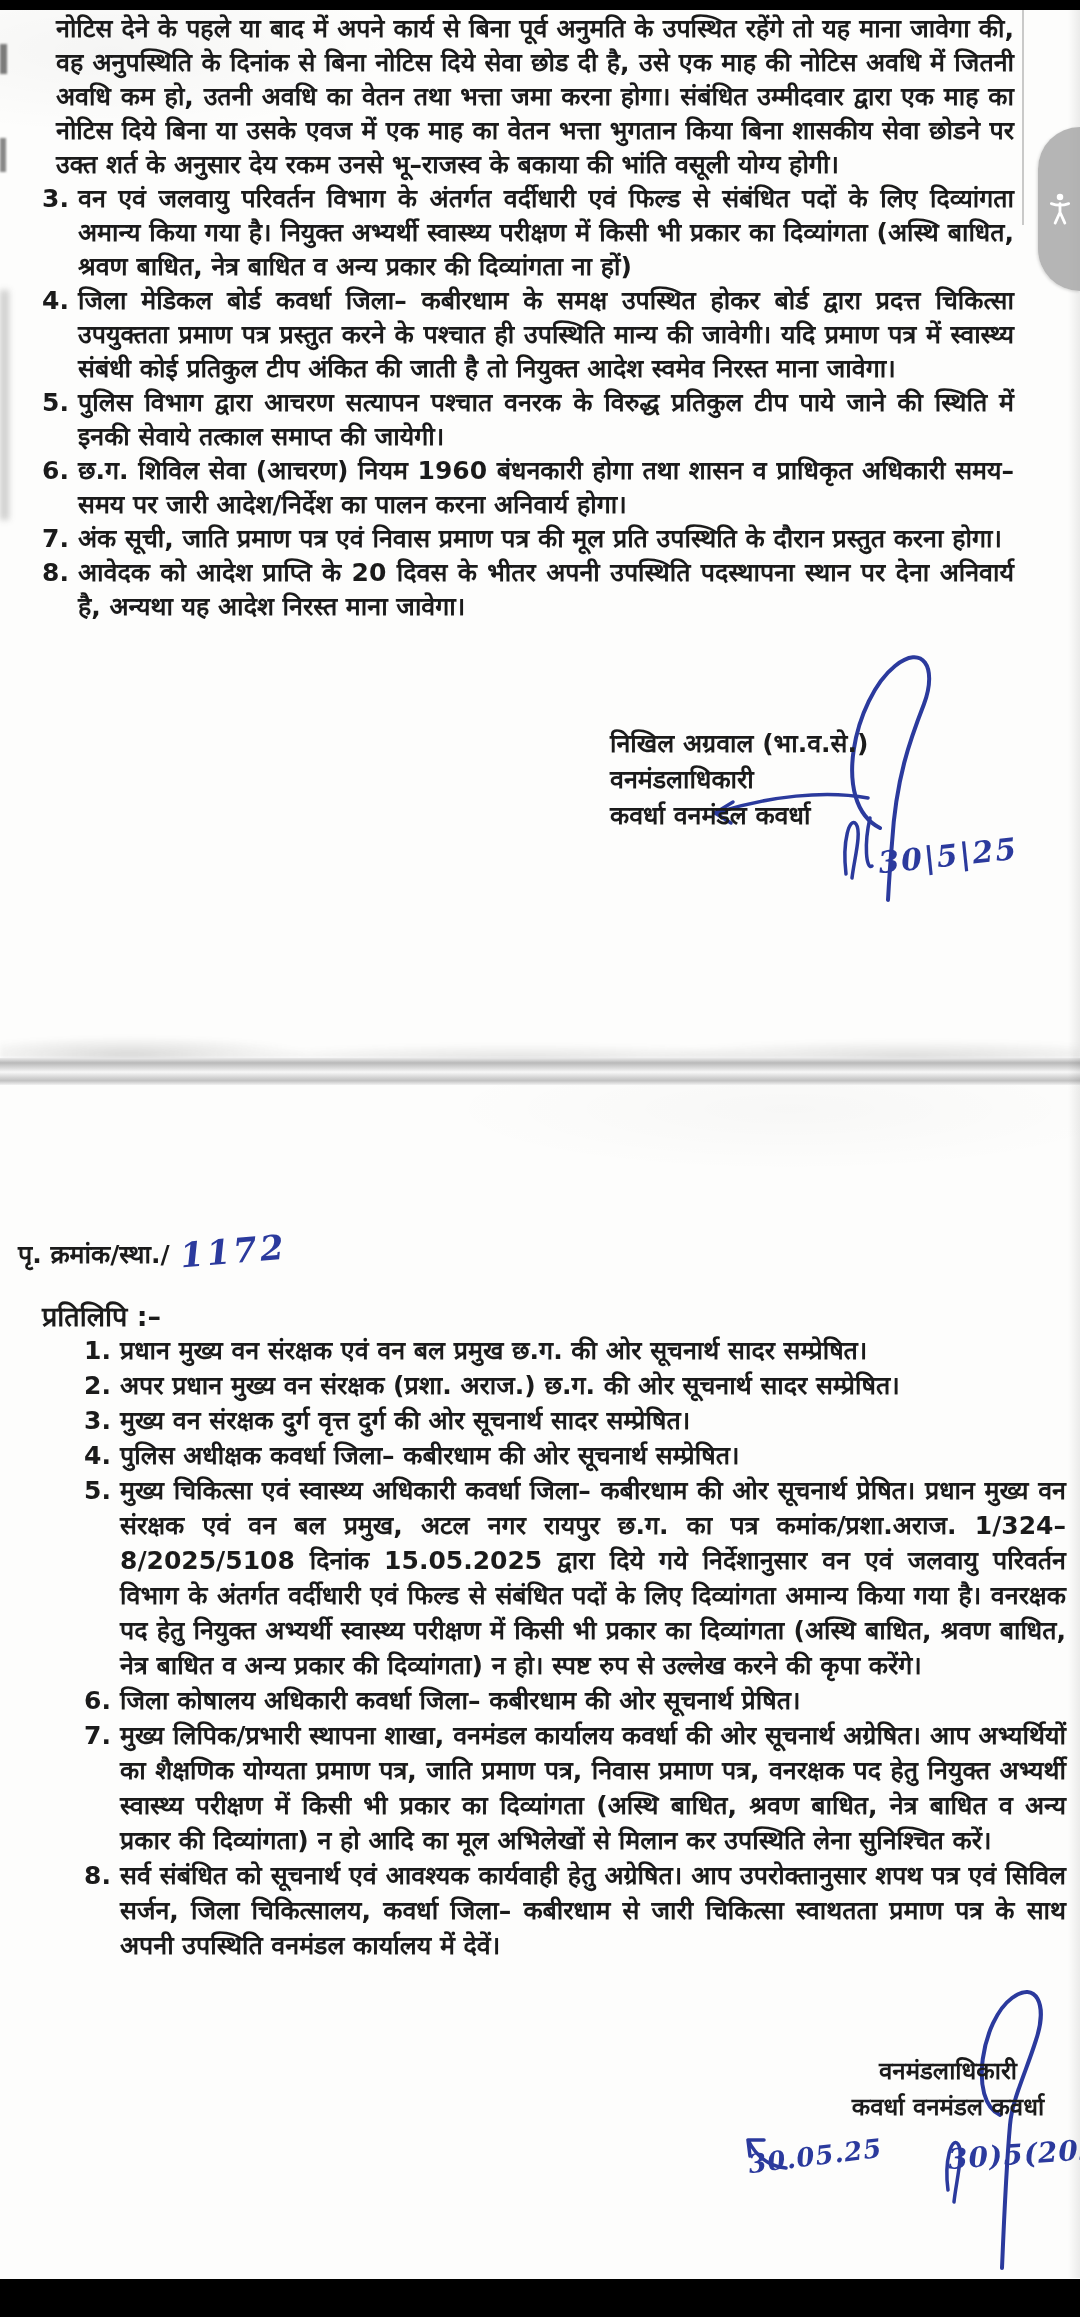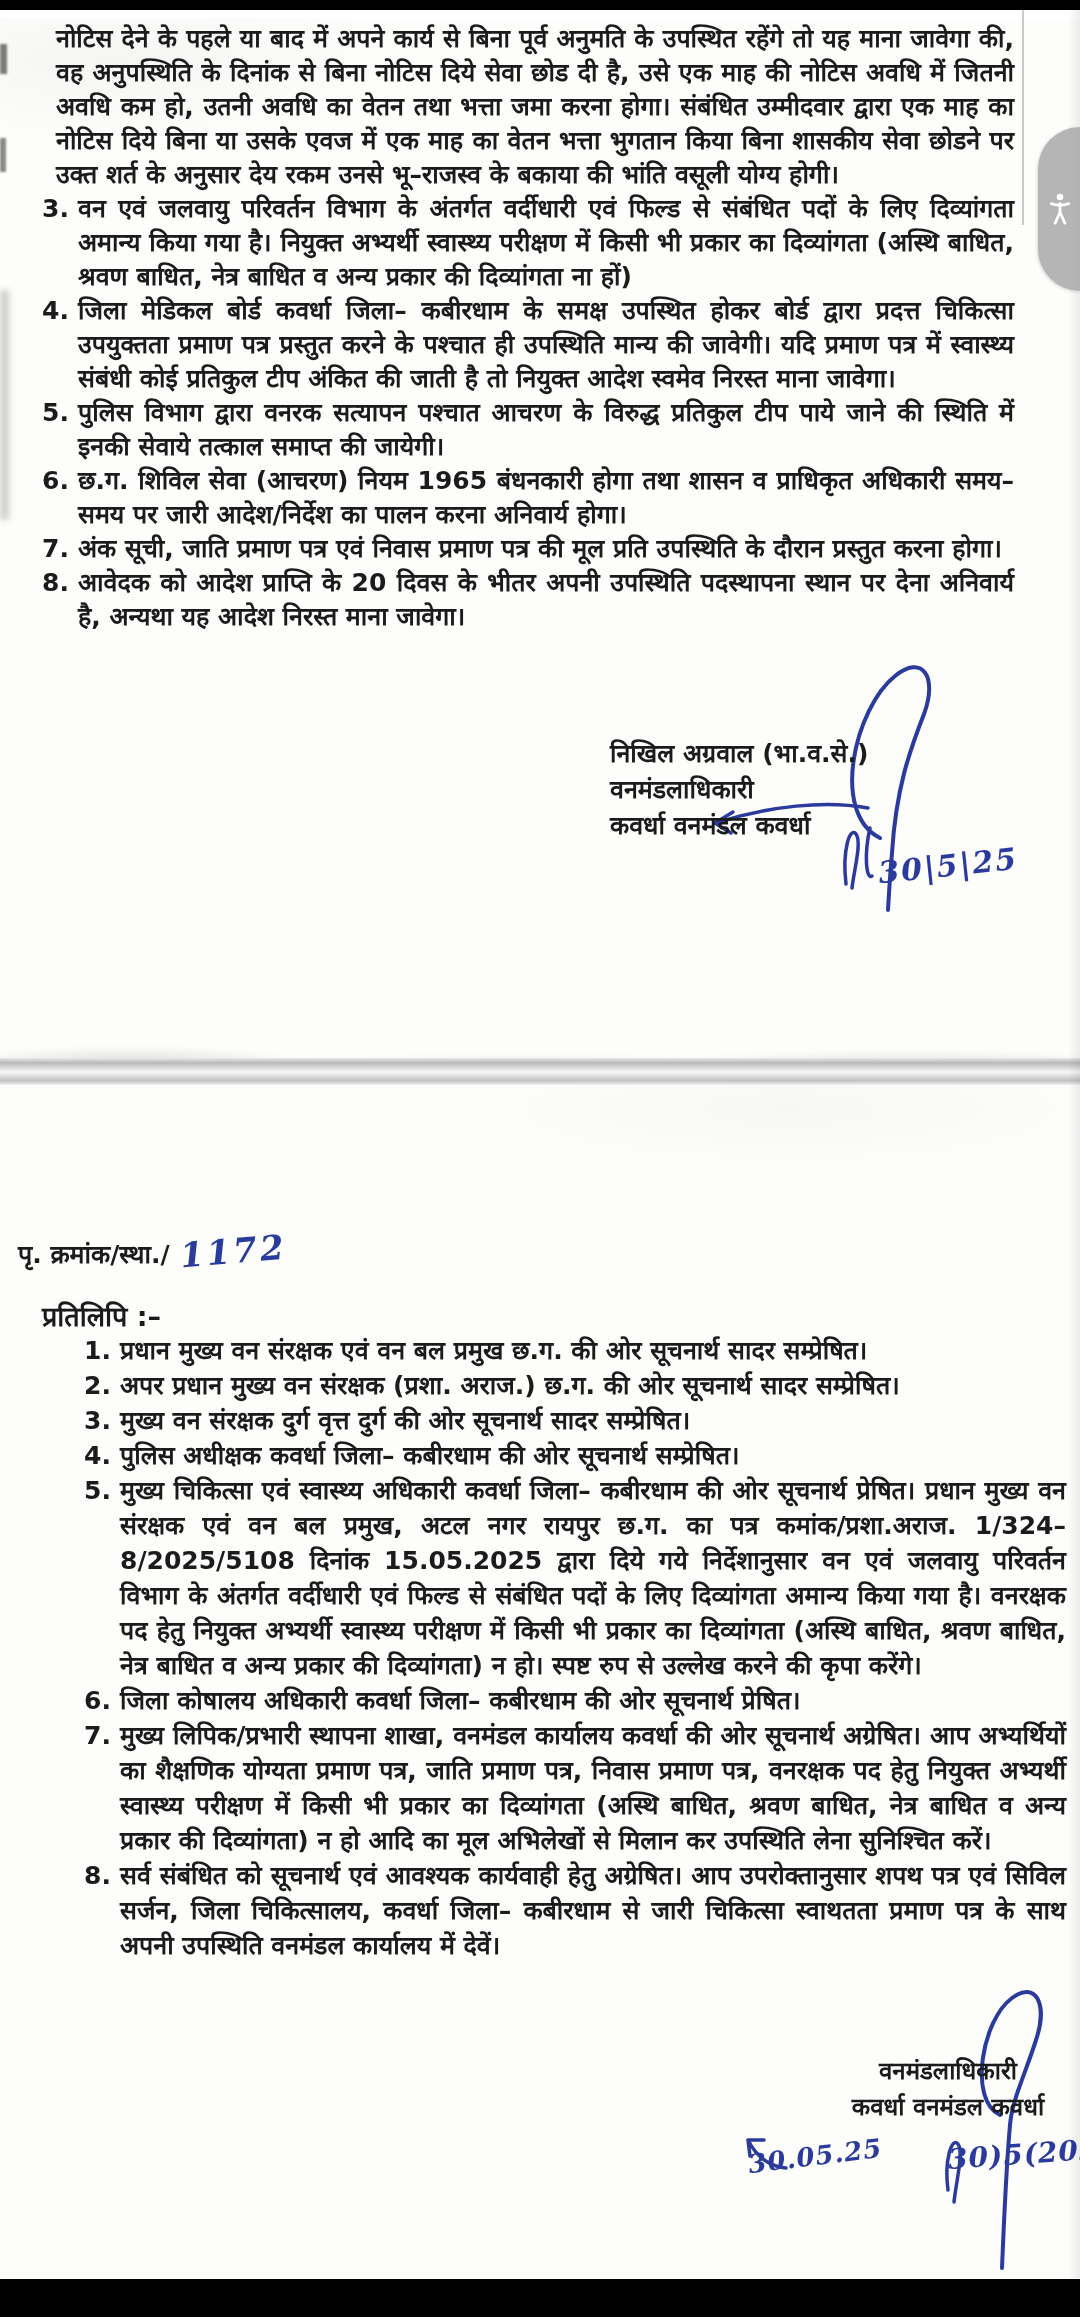--- a/index.html
+++ b/index.html
@@ -31,21 +31,21 @@
        radial-gradient(ellipse 380px 24px at 84% 80%,rgba(60,60,60,0.16),transparent 70%);
      filter:blur(2px);}
 
   
   .page-sep{position:absolute;left:0;top:1058px;width:1080px;height:27px;
      background:linear-gradient(to bottom,#e9e9e9 0%,#b9b9b9 18%,#dcdcdc 38%,
                 #f8f8f8 52%,#d4d4d4 72%,#c2c2c2 84%,#f2f2f2 100%);}
 
   
   .page{position:absolute;left:0;width:1080px;color:#1b1b1b;font-weight:bold;}
-  .page1{top:18px;height:1048px;
+  .page1{top:8px;height:1048px;
      background:radial-gradient(ellipse 420px 120px at 10% 4%,rgba(0,0,0,0.03),transparent 70%),#fdfdfc;}
   .page2{top:1085px;height:1194px;
      background:radial-gradient(ellipse 500px 90px at 70% 2%,rgba(0,0,0,0.025),transparent 70%),#fdfdfc;padding-left:48px;}
 
   .doc-text{font-size:25px;line-height:34px;text-align:justify;}
   .page2 .doc-text{line-height:35px;}
 
   .p1-body{position:absolute;left:42px;right:66px;top:4px;}
   .intro{margin:0 0 0 14px;}
   .olist .item{display:flex;}
@@ -88,25 +88,25 @@
         <div class="item">
           <span class="num">3.</span>
           <span class="txt">वन एवं जलवायु परिवर्तन विभाग के अंतर्गत वर्दीधारी एवं फिल्ड से संबंधित पदों के लिए दिव्यांगता अमान्य किया गया है। नियुक्त अभ्यर्थी स्वास्थ्य परीक्षण में किसी भी प्रकार का दिव्यांगता (अस्थि बाधित, श्रवण बाधित, नेत्र बाधित व अन्य प्रकार की दिव्यांगता ना हों)</span>
           </div>
         <div class="item">
           <span class="num">4.</span>
           <span class="txt">जिला मेडिकल बोर्ड कवर्धा जिला– कबीरधाम के समक्ष उपस्थित होकर बोर्ड द्वारा प्रदत्त चिकित्सा उपयुक्तता प्रमाण पत्र प्रस्तुत करने के पश्चात ही उपस्थिति मान्य की जावेगी। यदि प्रमाण पत्र में स्वास्थ्य संबंधी कोई प्रतिकुल टीप अंकित की जाती है तो नियुक्त आदेश स्वमेव निरस्त माना जावेगा।</span>
           </div>
         <div class="item">
           <span class="num">5.</span>
-          <span class="txt">पुलिस विभाग द्वारा वनरक सत्यापन पश्चात आचरण के विरुद्ध प्रतिकुल टीप पाये जाने की स्थिति में इनकी सेवाये तत्काल समाप्त की जायेगी।</span>
+          <span class="txt">पुलिस विभाग द्वारा आचरण सत्यापन पश्चात वनरक के विरुद्ध प्रतिकुल टीप पाये जाने की स्थिति में इनकी सेवाये तत्काल समाप्त की जायेगी।</span>
           </div>
         <div class="item">
           <span class="num">6.</span>
-          <span class="txt">छ.ग. शिविल सेवा (आचरण) नियम 1965 बंधनकारी होगा तथा शासन व प्राधिकृत अधिकारी समय–समय पर जारी आदेश/निर्देश का पालन करना अनिवार्य होगा।</span>
+          <span class="txt">छ.ग. शिविल सेवा (आचरण) नियम 1960 बंधनकारी होगा तथा शासन व प्राधिकृत अधिकारी समय–समय पर जारी आदेश/निर्देश का पालन करना अनिवार्य होगा।</span>
           </div>
         <div class="item">
           <span class="num">7.</span>
           <span class="txt">अंक सूची, जाति प्रमाण पत्र एवं निवास प्रमाण पत्र की मूल प्रति उपस्थिति के दौरान प्रस्तुत करना होगा।</span>
           </div>
         <div class="item">
           <span class="num">8.</span>
           <span class="txt">आवेदक को आदेश प्राप्ति के 20 दिवस के भीतर अपनी उपस्थिति पदस्थापना स्थान पर देना अनिवार्य है, अन्यथा यह आदेश निरस्त माना जावेगा।</span>
           </div>
       </div>

